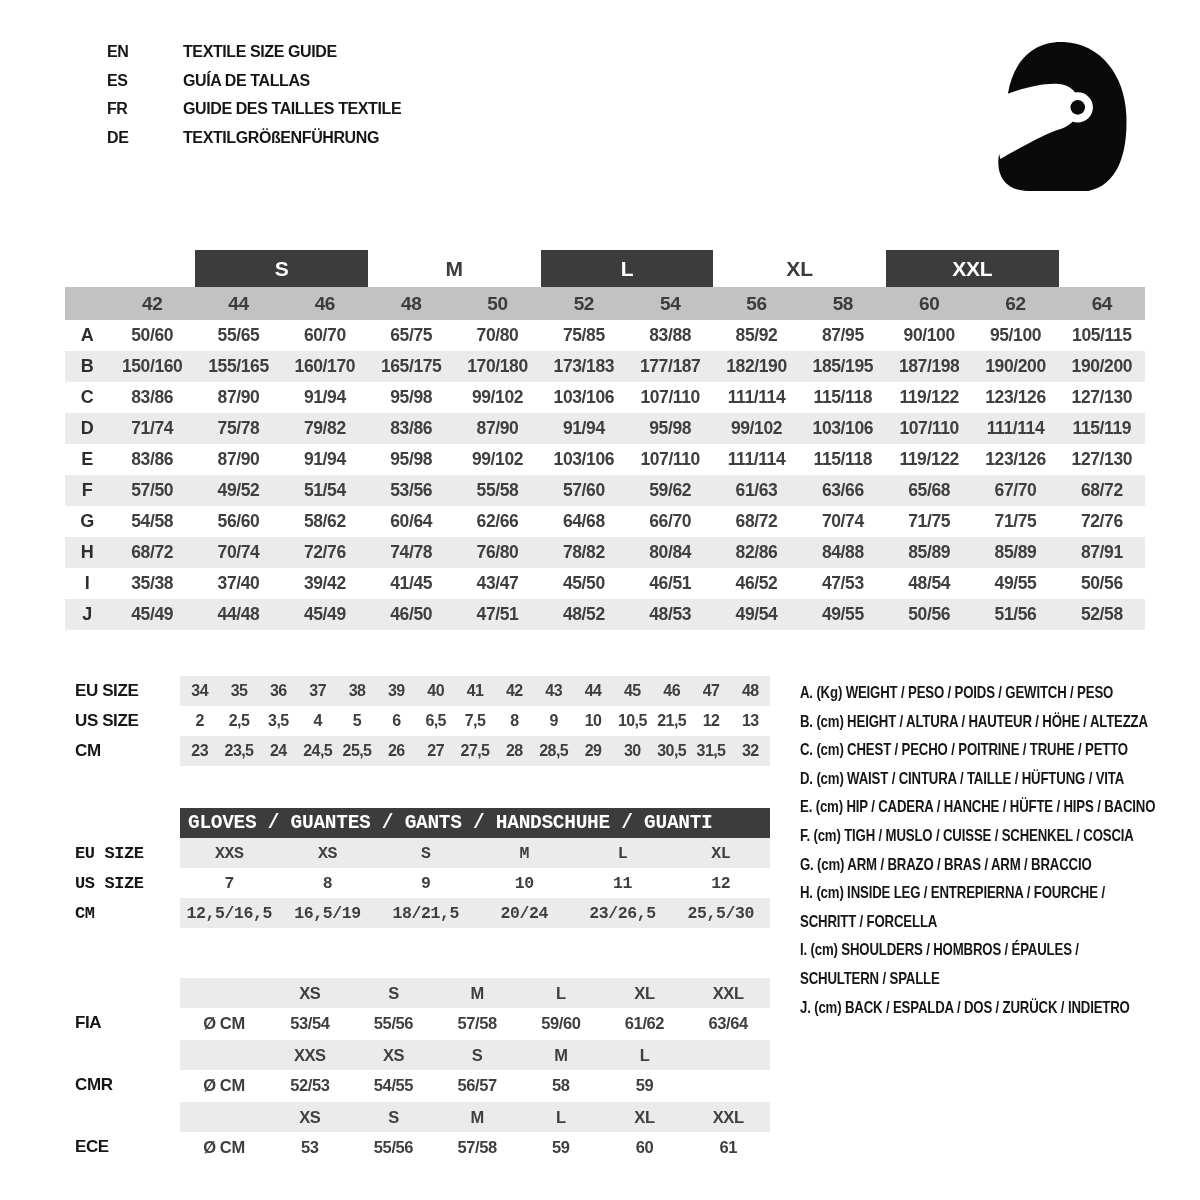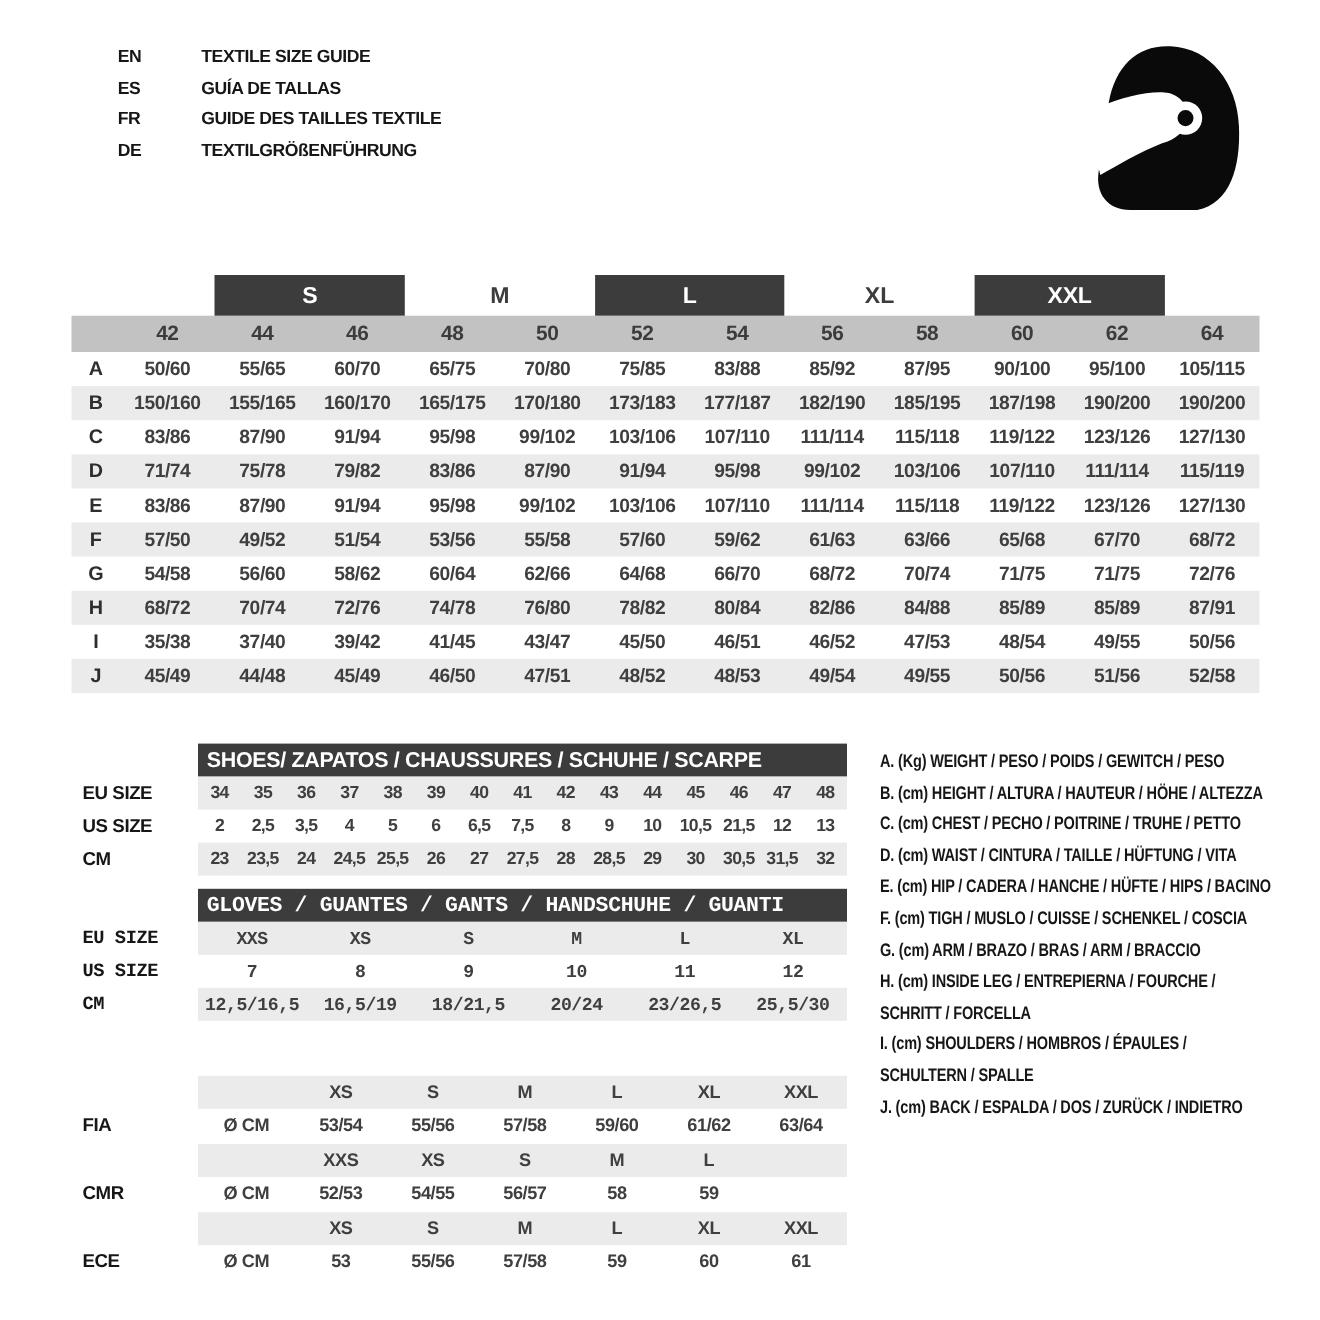--- a/index.html
+++ b/index.html
@@ -292,24 +292,20 @@
           <div class="cell">49/54</div>
           <div class="cell">49/55</div>
           <div class="cell">50/56</div>
           <div class="cell">51/56</div>
           <div class="cell">52/58</div>
         </div>
       </div>
   </div>
 
   <div class="section" id="shoes-section">
-    <div class="sec-row">
-      <div class="side-label"></div>
-      <div class="sec-title">SHOES/ ZAPATOS / CHAUSSURES / SCHUHE / SCARPE</div>
-    </div>
   <div class="sec-row">
         <div class="side-label">EU SIZE</div>
         <div class="s-grid cols15 stripe">
           <div class="cell">34</div>
           <div class="cell">35</div>
           <div class="cell">36</div>
           <div class="cell">37</div>
           <div class="cell">38</div>
           <div class="cell">39</div>
           <div class="cell">40</div>

